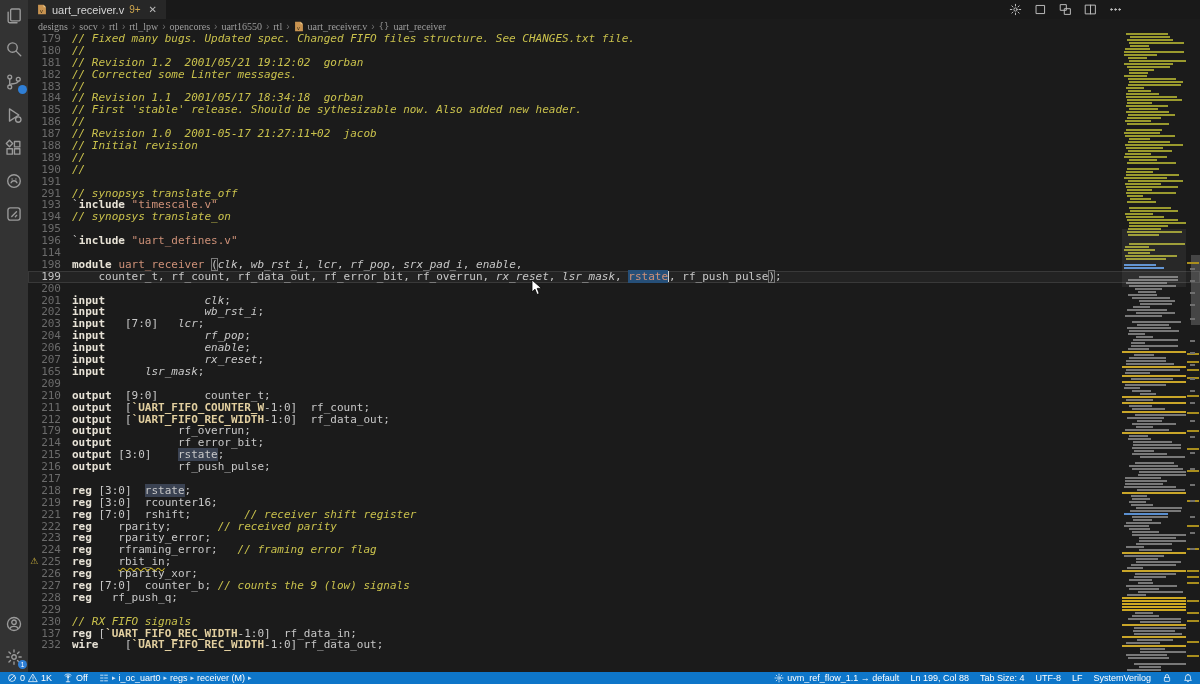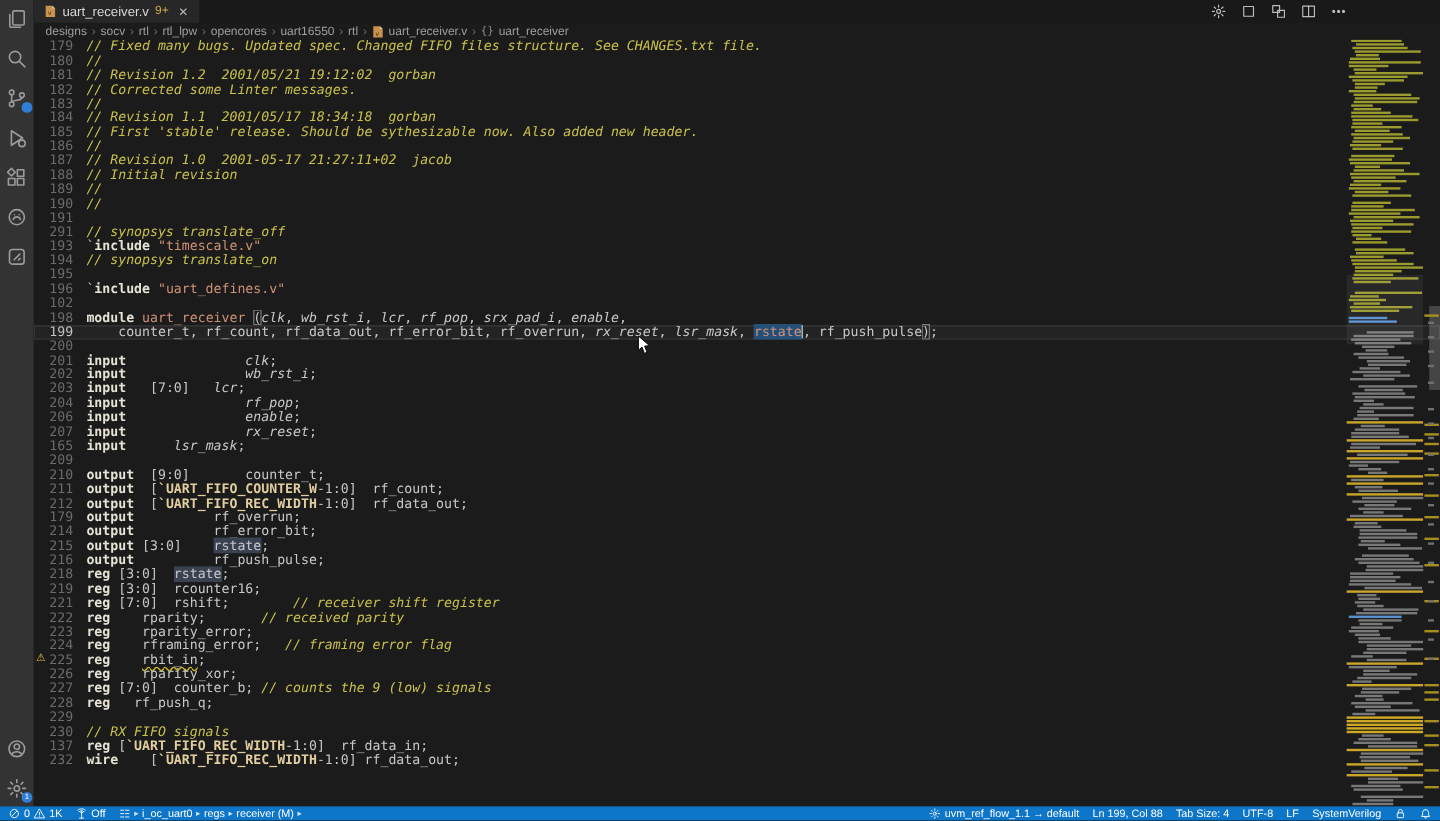--- a/index.html
+++ b/index.html
@@ -22,21 +22,21 @@
          font-size:11px; height:19px; }
   .tab .fileicon, .crumb-fileicon { width:10px; height:11px; position:relative; flex:none; }
   .tab-badge { color:#cfa64e; font-size:10px; }
   .tab-close { color:#b9b9b9; font-size:10px; margin-left:3px; cursor:pointer; }
   .editor-actions { position:absolute; right:78px; top:0; height:19px; display:flex; align-items:center; gap:12px; color:#bdbdbd; }
   .editor-actions .ic { width:13px; height:13px; cursor:pointer; }
 
   
   .breadcrumbs { position:absolute; left:28px; top:19px; right:80px; height:14px; display:flex; align-items:center;
                  padding-left:10px; gap:4px; font-size:10px; color:#9f9f9f; white-space:nowrap; }
-  .crumb { cursor:pointer; }
+  .crumb { cursor:pointer;font-family:Liberation Serif, serif; }
   .crumb-sep { color:#6f6f6f; font-size:10px; }
   .crumb-sym-pre { color:#8a8a8a; font-family:"DejaVu Sans Mono", monospace; font-size:9px; }
 
   
   .editor { position:absolute; left:28px; top:33px; right:0; bottom:12px;
             font-family:"DejaVu Sans Mono", monospace; font-size:11px; overflow:hidden; }
   .row { display:flex; height:11.9px; line-height:11.9px; white-space:pre; position:relative; }
   .row.cur { background:rgba(255,255,255,0.035); box-shadow:inset 0 0 0 1px rgba(255,255,255,0.10); }
   .gutter { flex:none; width:44px; padding-right:11px; text-align:right; color:#6b6b6b; position:relative; }
   .row.cur .gutter { color:#c2c2c2; }
@@ -213,39 +213,40 @@
         <div class="row"><span class="gutter">187</span><span class="linetext"><span class="tk-c">// Revision 1.0  2001-05-17 21:27:11+02  jacob</span></span></div>
         <div class="row"><span class="gutter">188</span><span class="linetext"><span class="tk-c">// Initial revision</span></span></div>
         <div class="row"><span class="gutter">189</span><span class="linetext"><span class="tk-c">//</span></span></div>
         <div class="row"><span class="gutter">190</span><span class="linetext"><span class="tk-c">//</span></span></div>
         <div class="row"><span class="gutter">191</span><span class="linetext"></span></div>
         <div class="row"><span class="gutter">291</span><span class="linetext"><span class="tk-c">// synopsys translate_off</span></span></div>
         <div class="row"><span class="gutter">193</span><span class="linetext"><span class="tk-p">`</span><span class="tk-k">include</span><span class="tk-p"> </span><span class="tk-s">"timescale.v"</span></span></div>
         <div class="row"><span class="gutter">194</span><span class="linetext"><span class="tk-c">// synopsys translate_on</span></span></div>
         <div class="row"><span class="gutter">195</span><span class="linetext"></span></div>
         <div class="row"><span class="gutter">196</span><span class="linetext"><span class="tk-p">`</span><span class="tk-k">include</span><span class="tk-p"> </span><span class="tk-s">"uart_defines.v"</span></span></div>
-        <div class="row"><span class="gutter">102</span><span class="linetext"></span></div>
+        <div class="row"><span class="gutter">114</span><span class="linetext"></span></div>
         <div class="row"><span class="gutter">198</span><span class="linetext"><span class="tk-k">module</span><span class="tk-p"> </span><span class="tk-m">uart_receiver</span><span class="tk-p"> </span><span class="tk-brk">(</span><span class="tk-i">clk</span><span class="tk-p">, </span><span class="tk-i">wb_rst_i</span><span class="tk-p">, </span><span class="tk-i">lcr</span><span class="tk-p">, </span><span class="tk-i">rf_pop</span><span class="tk-p">, </span><span class="tk-i">srx_pad_i</span><span class="tk-p">, </span><span class="tk-i">enable</span><span class="tk-p">,</span></span></div>
         <div class="row cur"><span class="gutter">199</span><span class="linetext"><span class="tk-p">    counter_t, rf_count, rf_data_out, rf_error_bit, rf_overrun, </span><span class="tk-i">rx_reset</span><span class="tk-p">, </span><span class="tk-i">lsr_mask</span><span class="tk-p">, </span><span class="tk-selS">rstate</span><span class="caret"></span><span class="tk-p">, rf_push_pulse</span><span class="tk-brk">)</span><span class="tk-p">;</span></span></div>
         <div class="row"><span class="gutter">200</span><span class="linetext"></span></div>
         <div class="row"><span class="gutter">201</span><span class="linetext"><span class="tk-k">input</span><span class="tk-p">               </span><span class="tk-i">clk</span><span class="tk-p">;</span></span></div>
         <div class="row"><span class="gutter">202</span><span class="linetext"><span class="tk-k">input</span><span class="tk-p">               </span><span class="tk-i">wb_rst_i</span><span class="tk-p">;</span></span></div>
         <div class="row"><span class="gutter">203</span><span class="linetext"><span class="tk-k">input</span><span class="tk-p">   [7:0]   </span><span class="tk-i">lcr</span><span class="tk-p">;</span></span></div>
         <div class="row"><span class="gutter">204</span><span class="linetext"><span class="tk-k">input</span><span class="tk-p">               </span><span class="tk-i">rf_pop</span><span class="tk-p">;</span></span></div>
         <div class="row"><span class="gutter">206</span><span class="linetext"><span class="tk-k">input</span><span class="tk-p">               </span><span class="tk-i">enable</span><span class="tk-p">;</span></span></div>
         <div class="row"><span class="gutter">207</span><span class="linetext"><span class="tk-k">input</span><span class="tk-p">               </span><span class="tk-i">rx_reset</span><span class="tk-p">;</span></span></div>
         <div class="row"><span class="gutter">165</span><span class="linetext"><span class="tk-k">input</span><span class="tk-p">      </span><span class="tk-i">lsr_mask</span><span class="tk-p">;</span></span></div>
         <div class="row"><span class="gutter">209</span><span class="linetext"></span></div>
         <div class="row"><span class="gutter">210</span><span class="linetext"><span class="tk-k">output</span><span class="tk-p">  [9:0]       counter_t;</span></span></div>
         <div class="row"><span class="gutter">211</span><span class="linetext"><span class="tk-k">output</span><span class="tk-p">  [</span><span class="tk-M">`UART_FIFO_COUNTER_W</span><span class="tk-p">-1:0]  rf_count;</span></span></div>
         <div class="row"><span class="gutter">212</span><span class="linetext"><span class="tk-k">output</span><span class="tk-p">  [</span><span class="tk-M">`UART_FIFO_REC_WIDTH</span><span class="tk-p">-1:0]  rf_data_out;</span></span></div>
         <div class="row"><span class="gutter">179</span><span class="linetext"><span class="tk-k">output</span><span class="tk-p">          rf_overrun;</span></span></div>
         <div class="row"><span class="gutter">214</span><span class="linetext"><span class="tk-k">output</span><span class="tk-p">          rf_error_bit;</span></span></div>
         <div class="row"><span class="gutter">215</span><span class="linetext"><span class="tk-k">output</span><span class="tk-p"> [3:0]    </span><span class="tk-selW">rstate</span><span class="tk-p">;</span></span></div>
         <div class="row"><span class="gutter">216</span><span class="linetext"><span class="tk-k">output</span><span class="tk-p">          rf_push_pulse;</span></span></div>
+        <div class="row"><span class="gutter">217</span><span class="linetext"></span></div>
         <div class="row"><span class="gutter">218</span><span class="linetext"><span class="tk-k">reg</span><span class="tk-p"> [3:0]  </span><span class="tk-selW">rstate</span><span class="tk-p">;</span></span></div>
         <div class="row"><span class="gutter">219</span><span class="linetext"><span class="tk-k">reg</span><span class="tk-p"> [3:0]  rcounter16;</span></span></div>
         <div class="row"><span class="gutter">221</span><span class="linetext"><span class="tk-k">reg</span><span class="tk-p"> [7:0]  rshift;</span><span class="tk-p">        </span><span class="tk-c">// receiver shift register</span></span></div>
         <div class="row"><span class="gutter">222</span><span class="linetext"><span class="tk-k">reg</span><span class="tk-p">    rparity;</span><span class="tk-p">       </span><span class="tk-c">// received parity</span></span></div>
         <div class="row"><span class="gutter">223</span><span class="linetext"><span class="tk-k">reg</span><span class="tk-p">    rparity_error;</span></span></div>
         <div class="row"><span class="gutter">224</span><span class="linetext"><span class="tk-k">reg</span><span class="tk-p">    rframing_error;</span><span class="tk-p">   </span><span class="tk-c">// framing error flag</span></span></div>
         <div class="row"><span class="gutter">225<span class="gwarn">⚠</span></span><span class="linetext"><span class="tk-k">reg</span><span class="tk-p">    </span><span class="tk-wsq">rbit_in</span><span class="tk-p">;</span></span></div>
         <div class="row"><span class="gutter">226</span><span class="linetext"><span class="tk-k">reg</span><span class="tk-p">    rparity_xor;</span></span></div>
         <div class="row"><span class="gutter">227</span><span class="linetext"><span class="tk-k">reg</span><span class="tk-p"> [7:0]  counter_b; </span><span class="tk-c">// counts the 9 (low) signals</span></span></div>
         <div class="row"><span class="gutter">228</span><span class="linetext"><span class="tk-k">reg</span><span class="tk-p">   rf_push_q;</span></span></div>

